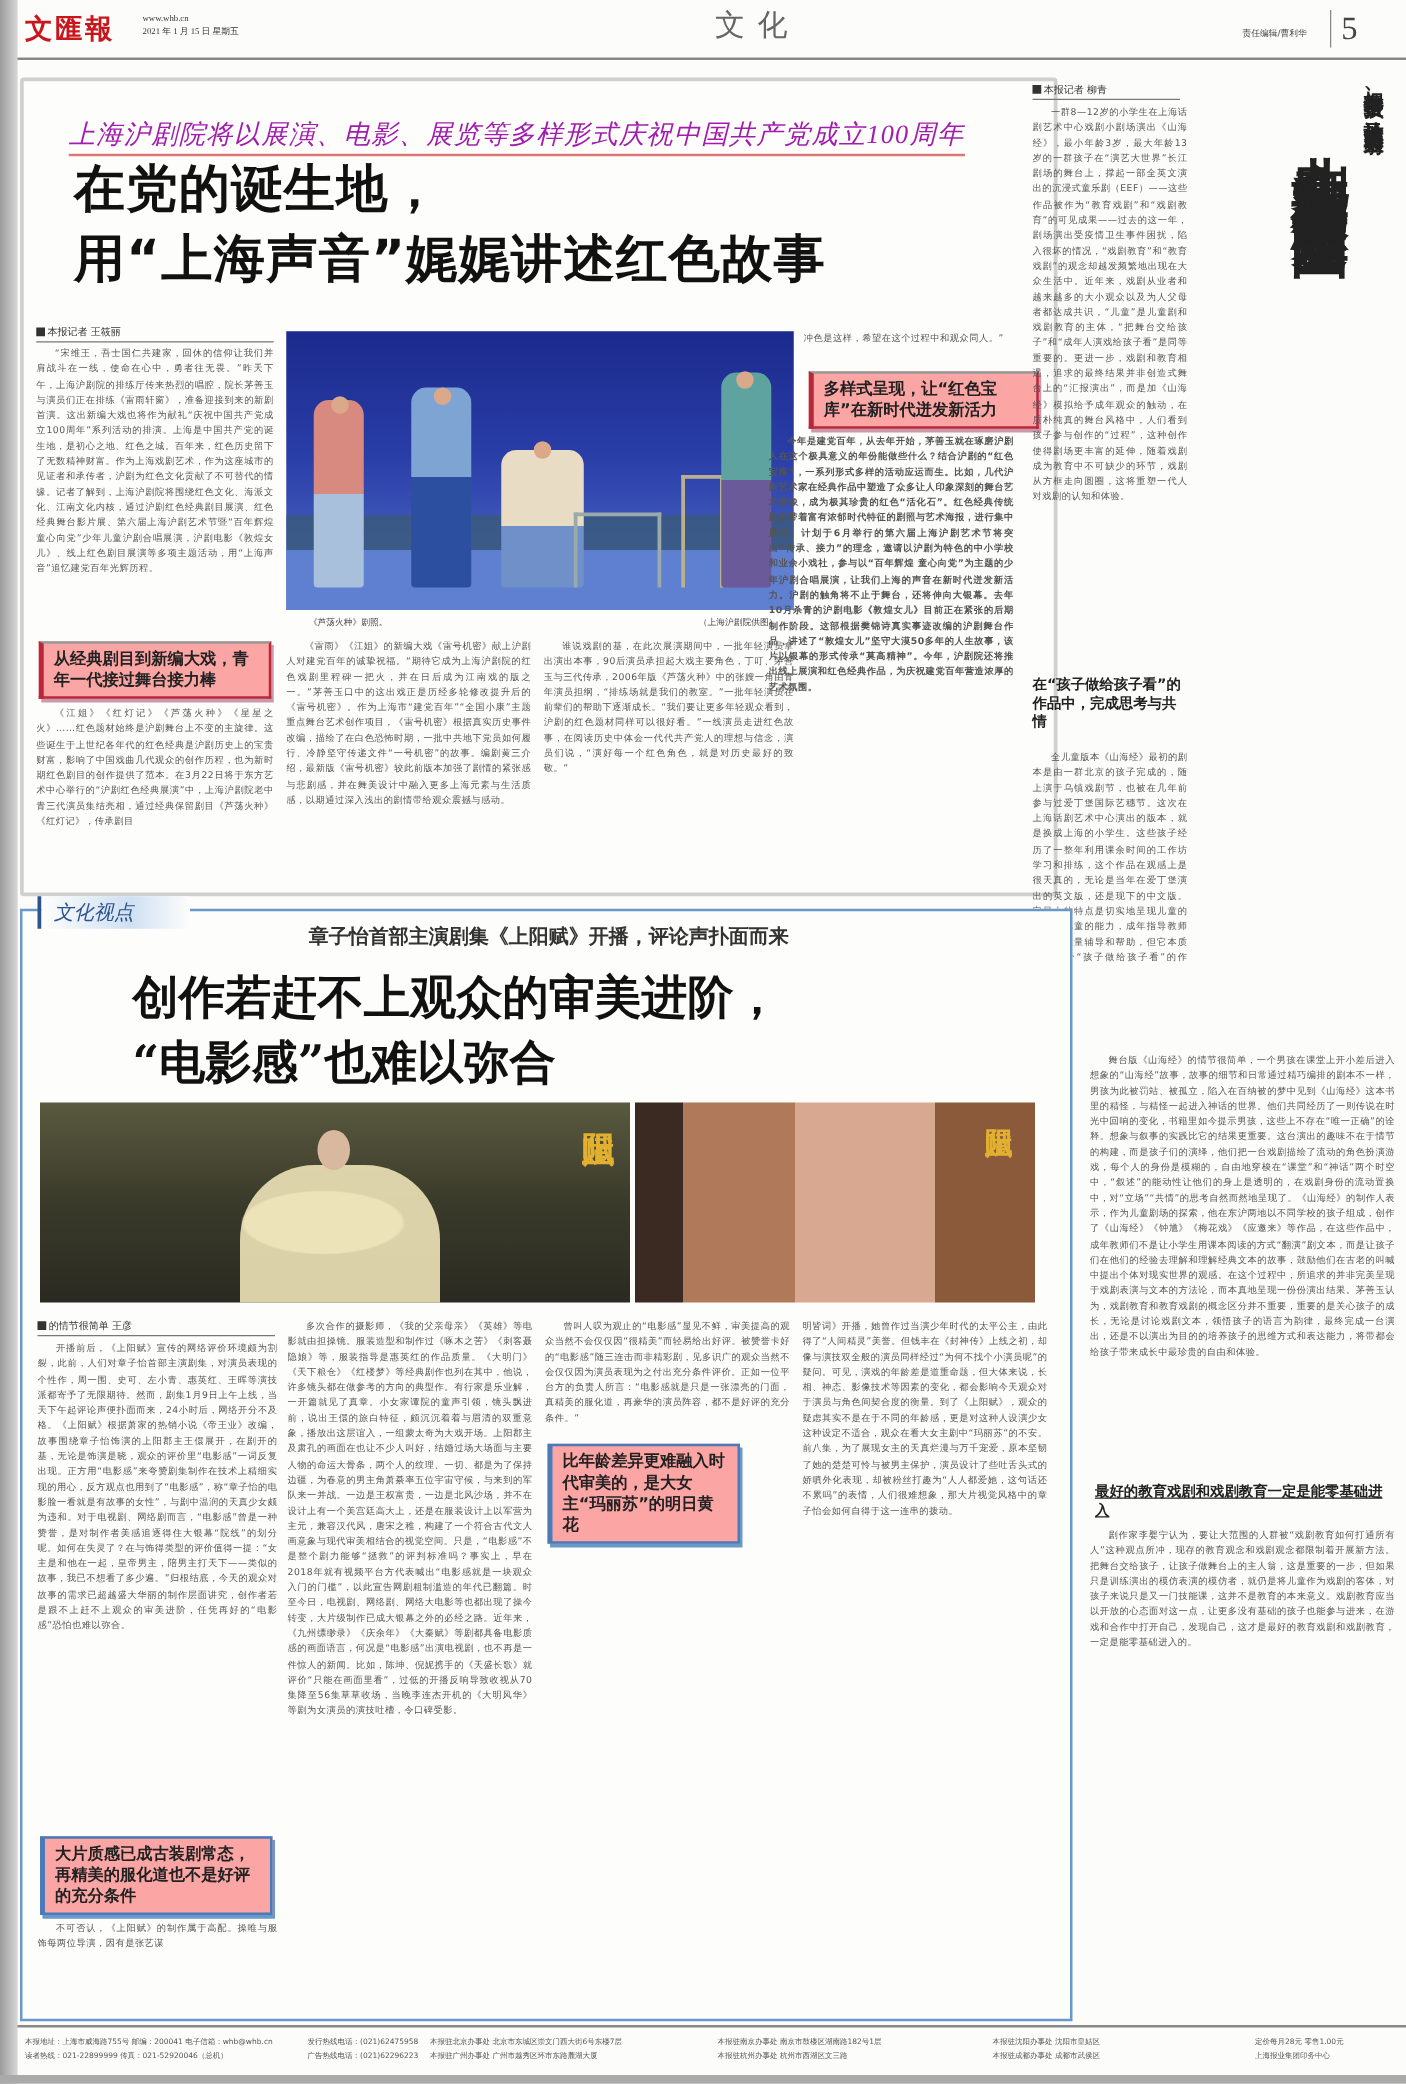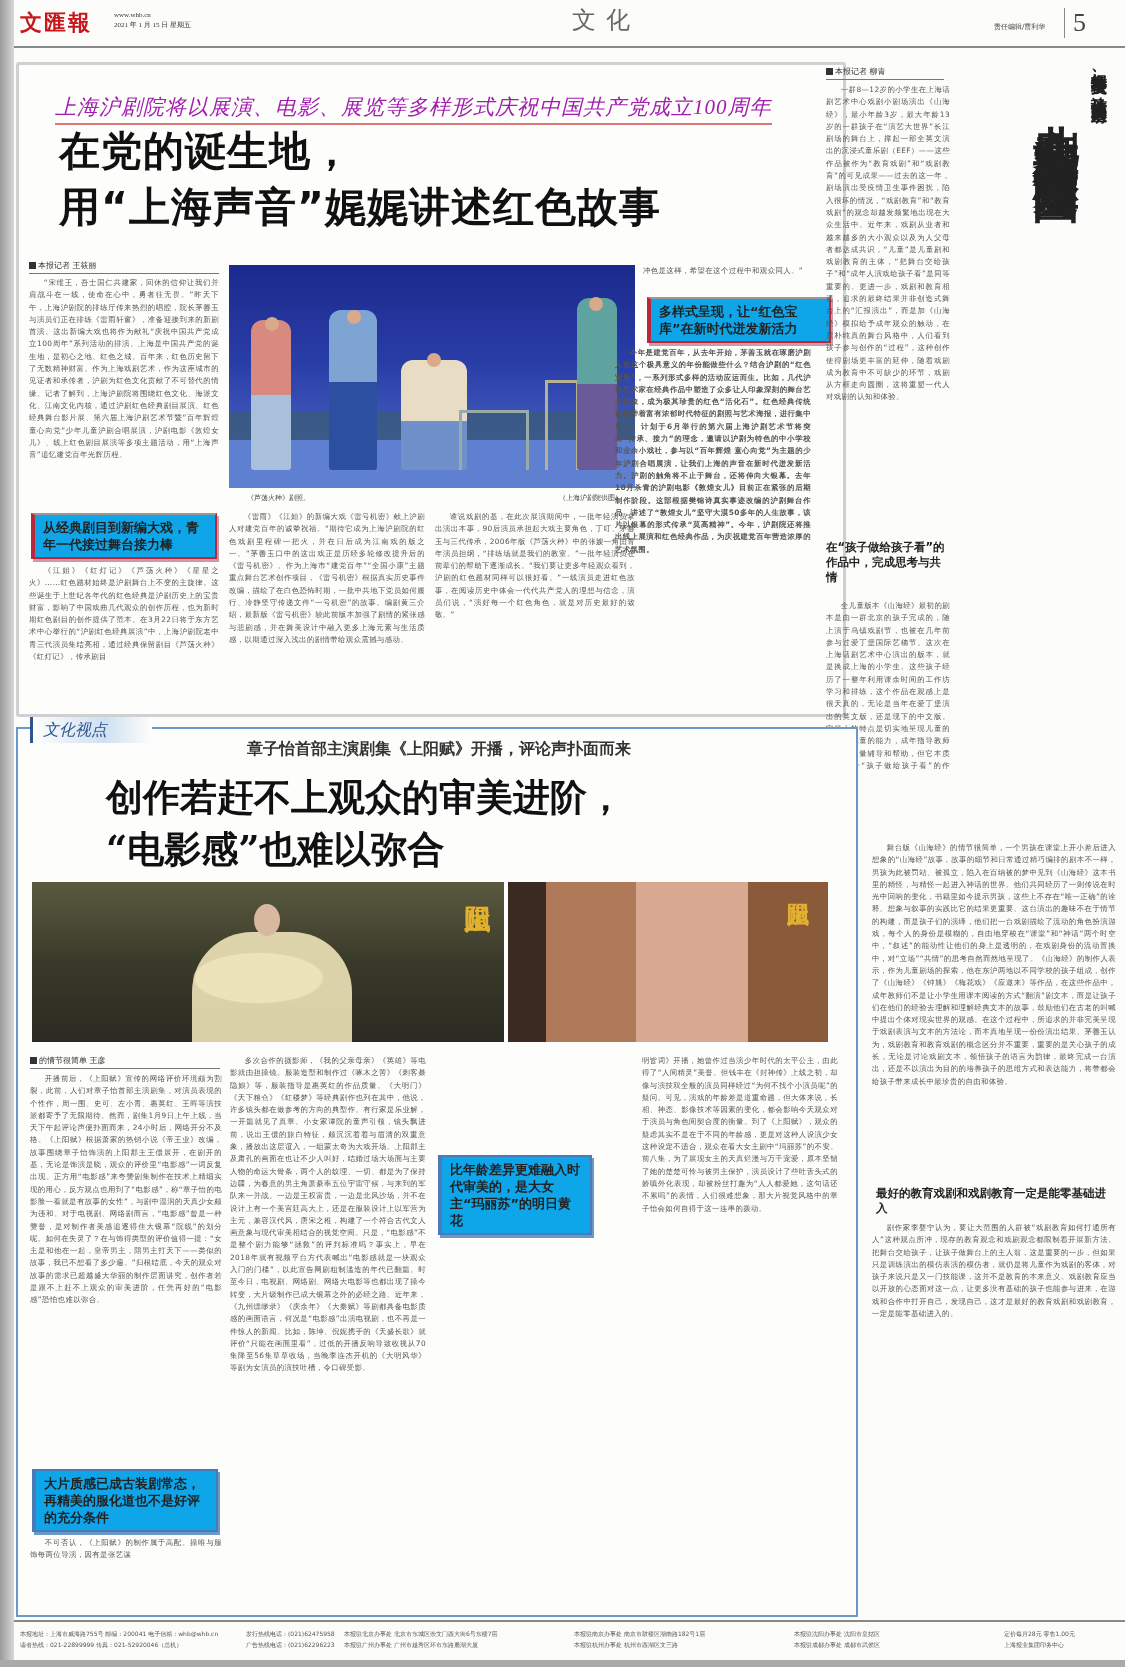--- a/index.html
+++ b/index.html
@@ -31,21 +31,21 @@
   .actor { position: absolute; bottom: 18px; border-radius: 12px 12px 3px 3px; }
   .a1 { left: 22px; width: 40px; height: 150px; background: linear-gradient(#d88a80 0 50%, #a9c0dc 50% 100%); }
   .a2 { left: 100px; width: 48px; height: 160px; background: linear-gradient(#7ea4d4 0 45%, #2c4fa0 45% 100%); }
   .a3 { left: 172px; width: 66px; height: 110px; background: linear-gradient(#e8dcc4 0 55%, #6f90c8 55% 100%); }
   .a4 { left: 348px; width: 40px; height: 172px; background: linear-gradient(#5fa3a0 0 50%, #6a5a9a 50% 100%); }
   .table { position: absolute; left: 230px; bottom: 18px; width: 70px; height: 60px; border: 3px solid #9aa; border-bottom: none; }
   .chair { position: absolute; left: 316px; bottom: 18px; width: 34px; height: 90px; border: 3px solid #b8b090; border-bottom: none; }
   .head { position: absolute; width: 14px; height: 14px; border-radius: 50%; background: #d9a98a; }
   .caption { position: absolute; font-size: 7px; color: #444; }
 
-  .subhead-box { position: absolute; border: 2px solid #b8273c; border-left: 4px solid #b8273c; border-top-color: #999; box-shadow: 2px 3px 0 #c9a; background: #0ea5e9; padding: 4px 8px; font-weight: bold; font-size: 13px; line-height: 17px; color: #222; }
+  .subhead-box { position: absolute; border: 2px solid #b8273c; border-left: 4px solid #b8273c; border-top-color: #999; box-shadow: 2px 3px 0 #c9a; background: #fca5a5; padding: 4px 8px; font-weight: bold; font-size: 13px; line-height: 17px; color: #222; }
   .subhead-box.blue { border-color: #4a7ab8; box-shadow: 2px 3px 0 #6a98c8; }
 
   
   .right-byline { left: 812px; top: 66px; }
   .vert-title1 { position: absolute; left: 1074px; top: 60px; writing-mode: vertical-rl; font-weight: bold; font-size: 16px; color: #222; letter-spacing: 1px; }
   .vert-title2 { position: absolute; left: 1012px; top: 88px; writing-mode: vertical-rl; font-family: "DejaVu Serif", serif; font-weight: bold; font-size: 46px; color: #222; letter-spacing: 4px; }
   .right-sub { position: absolute; font-weight: bold; font-size: 11.5px; line-height: 15px; color: #222; }
 
   
   .bottom-frame { position: absolute; left: 2px; top: 727px; width: 842px; height: 890px; border: 2px solid #6a98c8; background: #fdfdfb; }
@@ -137,21 +137,21 @@
   <div class="col" style="left:812px; top:84px; width:124px; height:450px;">
       <p>一群8—12岁的小学生在上海话剧艺术中心戏剧小剧场演出《山海经》，最小年龄3岁，最大年龄13岁的一群孩子在“演艺大世界”长江剧场的舞台上，撑起一部全英文演出的沉浸式童乐剧（EEF）——这些作品被作为“教育戏剧”和“戏剧教育”的可见成果——过去的这一年，剧场演出受疫情卫生事件困扰，陷入很坏的情况，“戏剧教育”和“教育戏剧”的观念却越发频繁地出现在大众生活中。近年来，戏剧从业者和越来越多的大小观众以及为人父母者都达成共识，“儿童”是儿童剧和戏剧教育的主体，“把舞台交给孩子”和“成年人演戏给孩子看”是同等重要的。更进一步，戏剧和教育相遇，追求的最终结果并非创造式舞台上的“汇报演出”，而是加《山海经》模拟给予成年观众的触动，在质朴纯真的舞台风格中，人们看到孩子参与创作的“过程”，这种创作使得剧场更丰富的延伸，随着戏剧成为教育中不可缺少的环节，戏剧从方框走向圆圈，这将重塑一代人对戏剧的认知和体验。</p>
     </div>
   <div class="right-sub" style="left:812px; top:540px; width:124px;">在“孩子做给孩子看”的作品中，完成思考与共情</div>
   <div class="col" style="left:812px; top:600px; width:124px; height:242px;">
       <p>全儿童版本《山海经》最初的剧本是由一群北京的孩子完成的，随上演于乌镇戏剧节，也被在几年前参与过爱丁堡国际艺穗节。这次在上海话剧艺术中心演出的版本，就是换成上海的小学生。这些孩子经历了一整年利用课余时间的工作坊学习和排练，这个作品在观感上是很天真的，无论是当年在爱丁堡演出的英文版，还是现下的中文版。它最大的特点是切实地呈现儿童的视角和儿童的能力，成年指导教师给予了大量辅导和帮助，但它本质上是一个“孩子做给孩子看”的作品。</p>
     </div>
   <div class="col" style="left:858px; top:842px; width:244px; height:330px;">
       <p>舞台版《山海经》的情节很简单，一个男孩在课堂上开小差后进入想象的“山海经”故事，故事的细节和日常通过精巧编排的剧本不一样，男孩为此被罚站、被孤立，陷入在百纳被的梦中见到《山海经》这本书里的精怪，与精怪一起进入神话的世界。他们共同经历了一则传说在时光中回响的变化，书籍里如今提示男孩，这些上不存在“唯一正确”的诠释。想象与叙事的实践比它的结果更重要。这台演出的趣味不在于情节的构建，而是孩子们的演绎，他们把一台戏剧描绘了流动的角色扮演游戏，每个人的身份是模糊的，自由地穿梭在“课堂”和“神话”两个时空中，“叙述”的能动性让他们的身上是透明的，在戏剧身份的流动置换中，对“立场”“共情”的思考自然而然地呈现了。《山海经》的制作人表示，作为儿童剧场的探索，他在东沪两地以不同学校的孩子组成，创作了《山海经》《钟馗》《梅花戏》《应邀来》等作品，在这些作品中，成年教师们不是让小学生用课本阅读的方式“翻演”剧文本，而是让孩子们在他们的经验去理解和理解经典文本的故事，鼓励他们在古老的叫喊中提出个体对现实世界的观感。在这个过程中，所追求的并非完美呈现于戏剧表演与文本的方法论，而本真地呈现一份份演出结果。茅善玉认为，戏剧教育和教育戏剧的概念区分并不重要，重要的是关心孩子的成长，无论是讨论戏剧文本，领悟孩子的语言为韵律，最终完成一台演出，还是不以演出为目的的培养孩子的思维方式和表达能力，将带都会给孩子带来成长中最珍贵的自由和体验。</p>
     </div>
-  <div class="right-sub" style="left:862px; top:1186px; width:236px;">最好的教育戏剧和戏剧教育一定是能零基础进入</div>
+  <div class="right-sub" style="left:862px; top:1186px; width:236px;text-decoration:underline;">最好的教育戏剧和戏剧教育一定是能零基础进入</div>
   <div class="col" style="left:858px; top:1222px; width:244px; height:392px;">
       <p>剧作家李婴宁认为，要让大范围的人群被“戏剧教育如何打通所有人”这种观点所冲，现存的教育观念和戏剧观念都限制着开展新方法。把舞台交给孩子，让孩子做舞台上的主人翁，这是重要的一步，但如果只是训练演出的模仿表演的模仿者，就仍是将儿童作为戏剧的客体，对孩子来说只是又一门技能课，这并不是教育的本来意义。戏剧教育应当以开放的心态面对这一点，让更多没有基础的孩子也能参与进来，在游戏和合作中打开自己，发现自己，这才是最好的教育戏剧和戏剧教育，一定是能零基础进入的。</p>
     </div>
 
   <div class="bottom-frame">
     <div class="column-logo">文化视点</div>
     <div class="kicker2">章子怡首部主演剧集《上阳赋》开播，评论声扑面而来</div>
     <div class="headline2">
       <div>创作若赶不上观众的审美进阶，</div>
       <div>“电影感”也难以弥合</div>
@@ -172,20 +172,23 @@
       </div>
     <div class="subhead-box blue" style="left:14px; top:740px; width:186px;">大片质感已成古装剧常态，再精美的服化道也不是好评的充分条件</div>
     <div class="col" style="left:12px; top:808px; width:192px; height:26px;">
         <p>不可否认，《上阳赋》的制作属于高配。操唯与服饰每两位导演，因有是张艺谋</p>
       </div>
 
     <div class="col" style="left:212px; top:326px; width:196px; height:508px;">
         <p>多次合作的摄影师，《我的父亲母亲》《英雄》等电影就由担操镜。服装造型和制作过《啄木之苦》《刺客聂隐娘》等，服装指导是惠英红的作品质量。《大明门》《天下粮仓》《红楼梦》等经典剧作也列在其中，他说，许多镜头都在做参考的方向的典型作。有行家是乐业解，一开篇就见了真章。小女家谭院的童声引领，镜头飘进前，说出王儇的旅白特征，颇沉沉着着与眉清的双重意象，播放出这层谊入，一组蒙太奇为大戏开场。上阳郡主及肃孔的画面在也让不少人叫好，结婚过场大场面与主要人物的命运大骨条，两个人的纹理、一切、都是为了保持边疆，为春意的男主角萧綦率五位宇宙守候，与来到的军队来一并战。一边是王权富贵，一边是北风沙场，并不在设计上有一个美宫廷高大上，还是在服装设计上以军营为主元，兼容汉代风，唐宋之稚，构建了一个符合古代文人画意象与现代审美相结合的视觉空间。只是，“电影感”不是整个剧力能够“拯救”的评判标准吗？事实上，早在2018年就有视频平台方代表喊出“电影感就是一块观众入门的门槛”，以此宣告网剧粗制滥造的年代已翻篇。时至今日，电视剧、网络剧、网络大电影等也都出现了操今转变，大片级制作已成大银幕之外的必经之路。近年来，《九州缥缈录》《庆余年》《大秦赋》等剧都具备电影质感的画面语言，何况是“电影感”出演电视剧，也不再是一件惊人的新闻。比如，陈坤、倪妮携手的《天盛长歌》就评价“只能在画面里看”，过低的开播反响导致收视从70集降至56集草草收场，当晚李连杰开机的《大明风华》等剧为女演员的演技吐槽，令口碑受影。</p>
       </div>
 
+    <div class="col" style="left:418px; top:326px; width:196px; height:88px;">
+        <p>曾叫人叹为观止的“电影感”显见不鲜，审美提高的观众当然不会仅仅因“很精美”而轻易给出好评。被赞誉卡好的“电影感”随三连击而非精彩剧，见多识广的观众当然不会仅仅因为演员表现为之付出充分条件评价。正如一位平台方的负责人所言：“电影感就是只是一张漂亮的门面，真精美的服化道，再豪华的演员阵容，都不是好评的充分条件。”</p>
+      </div>
     <div class="subhead-box blue" style="left:420px; top:426px; width:154px;">比年龄差异更难融入时代审美的，是大女主“玛丽苏”的明日黄花</div>
 
     <div class="col" style="left:624px; top:326px; width:196px; height:508px;">
         <p style="text-indent:0">明皆词》开播，她曾作过当演少年时代的太平公主，由此得了“人间精灵”美誉。但钱丰在《封神传》上线之初，却像与演技双全般的演员同样经过“为何不找个小演员呢”的疑问。可见，演戏的年龄差是道重命题，但大体来说，长相、神态、影像技术等因素的变化，都会影响今天观众对于演员与角色间契合度的衡量。到了《上阳赋》，观众的疑虑其实不是在于不同的年龄感，更是对这种人设演少女这种设定不适合，观众在看大女主剧中“玛丽苏”的不安。前八集，为了展现女主的天真烂漫与万千宠爱，原本坚韧了她的楚楚可怜与被男主保护，演员设计了些吐舌头式的娇嗔外化表现，却被粉丝打趣为“人人都爱她，这句话还不累吗”的表情，人们很难想象，那大片视觉风格中的章子怡会如何自得于这一连串的拨动。</p>
       </div>
   </div>
 
   <div class="footer">
     <div class="fc" style="left:6px;">
         <div>本报地址：上海市威海路755号  邮编：200041  电子信箱：whb@whb.cn</div>

